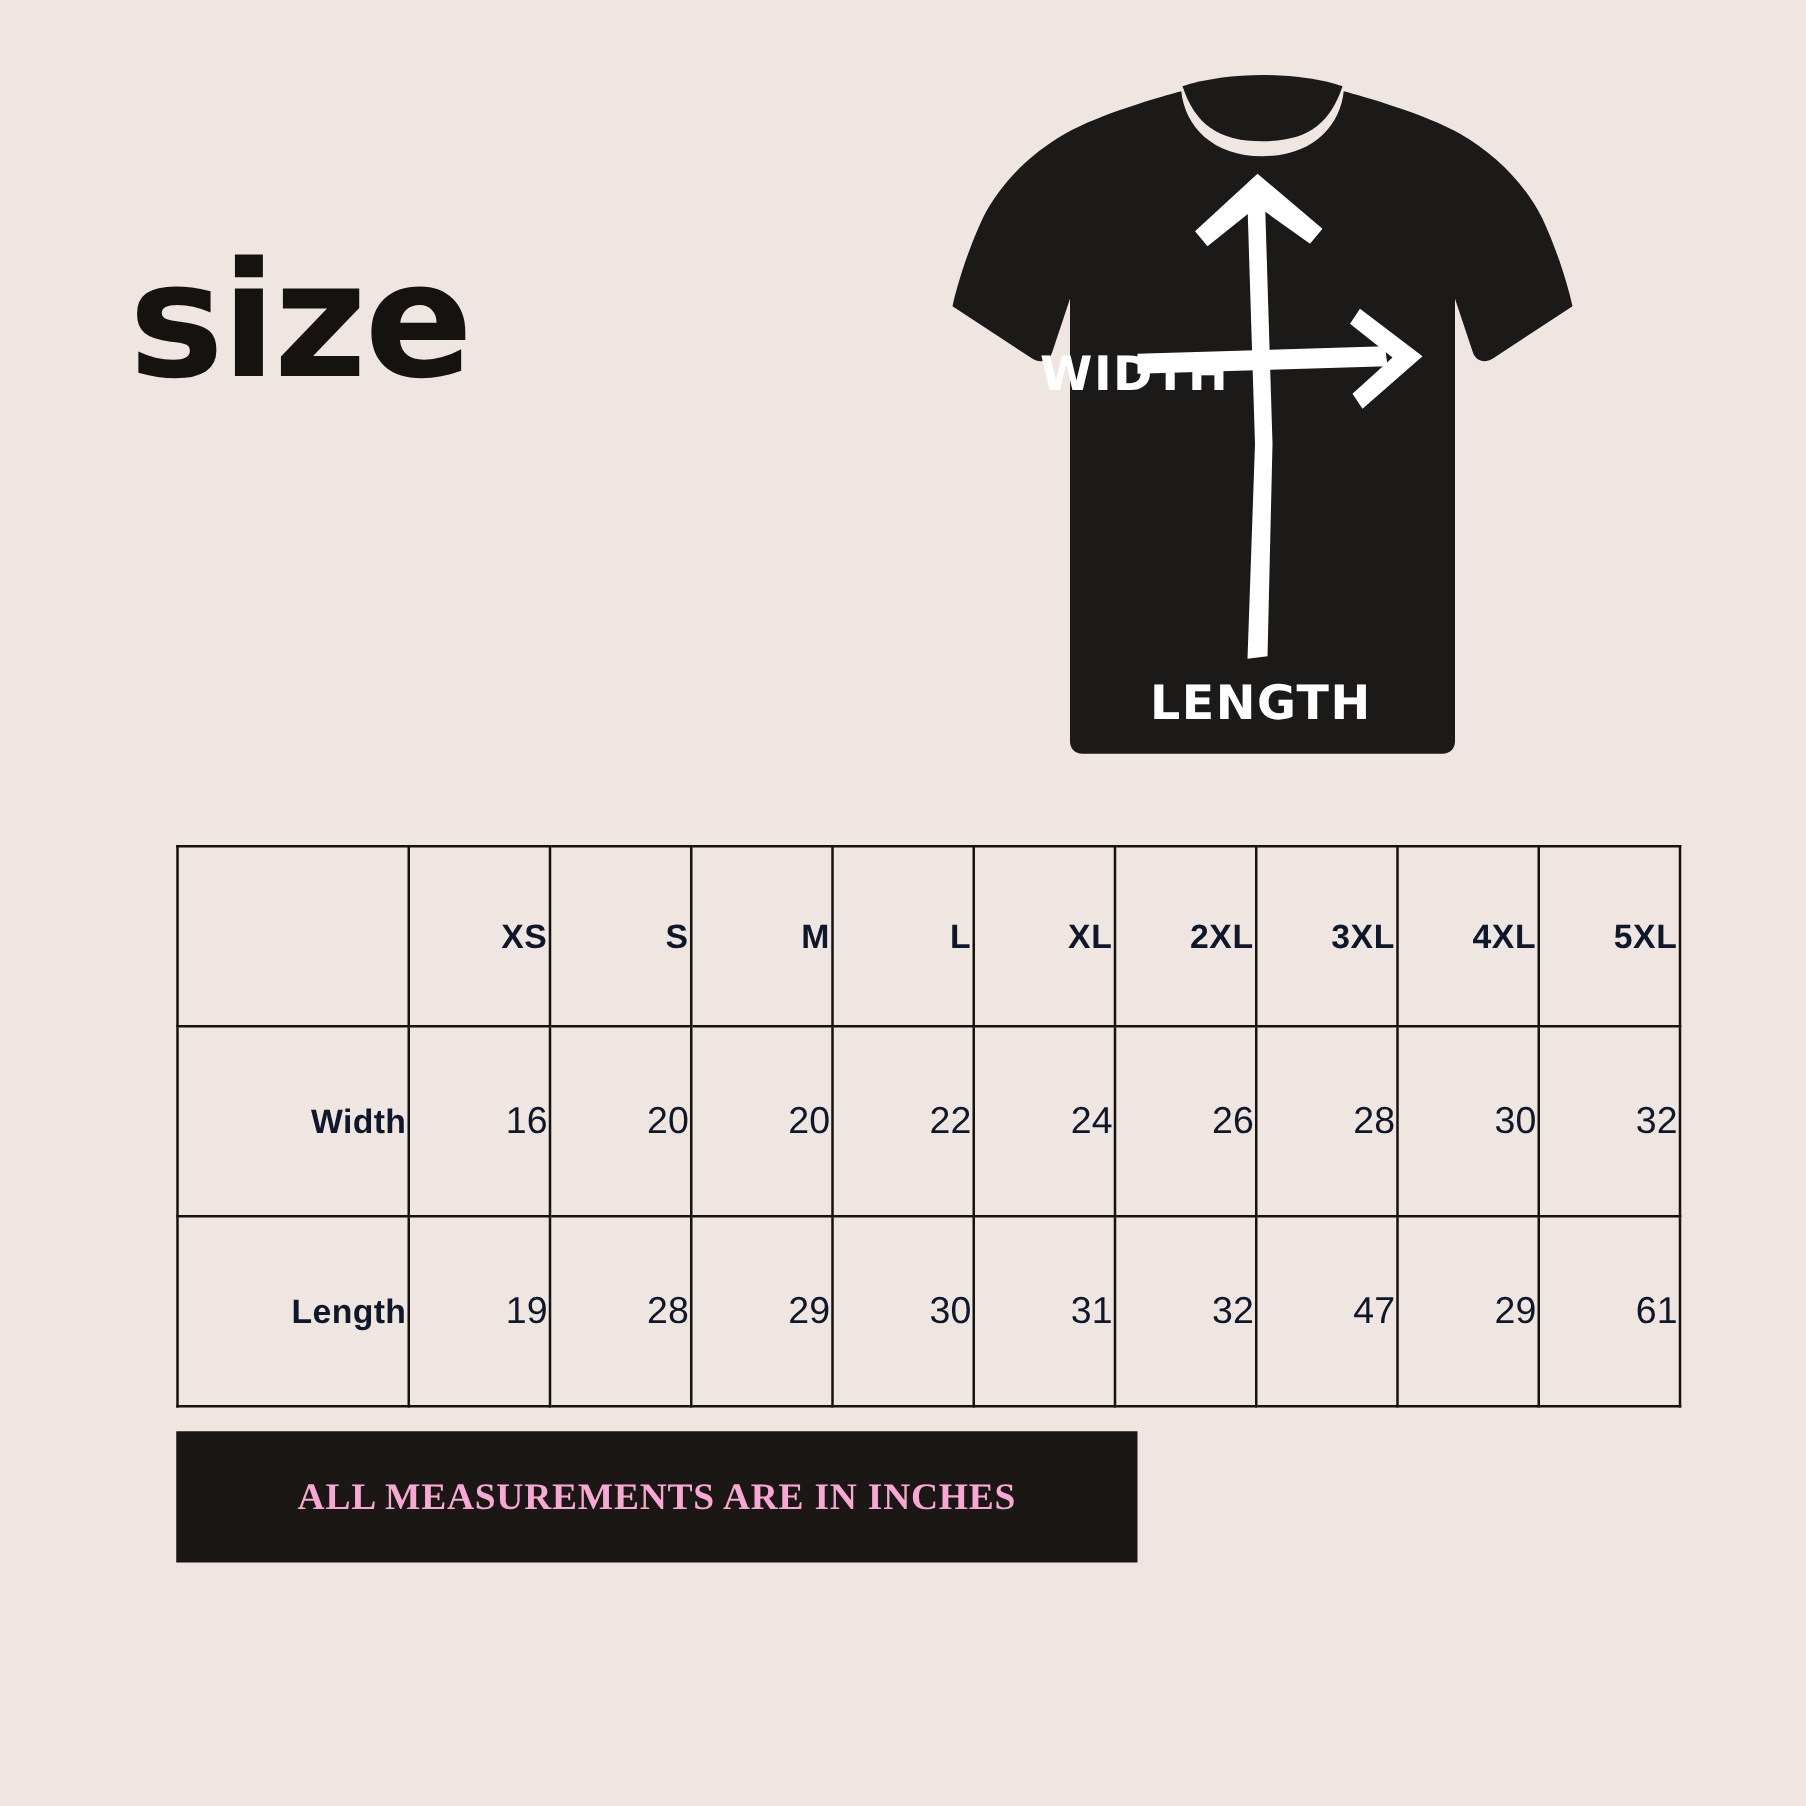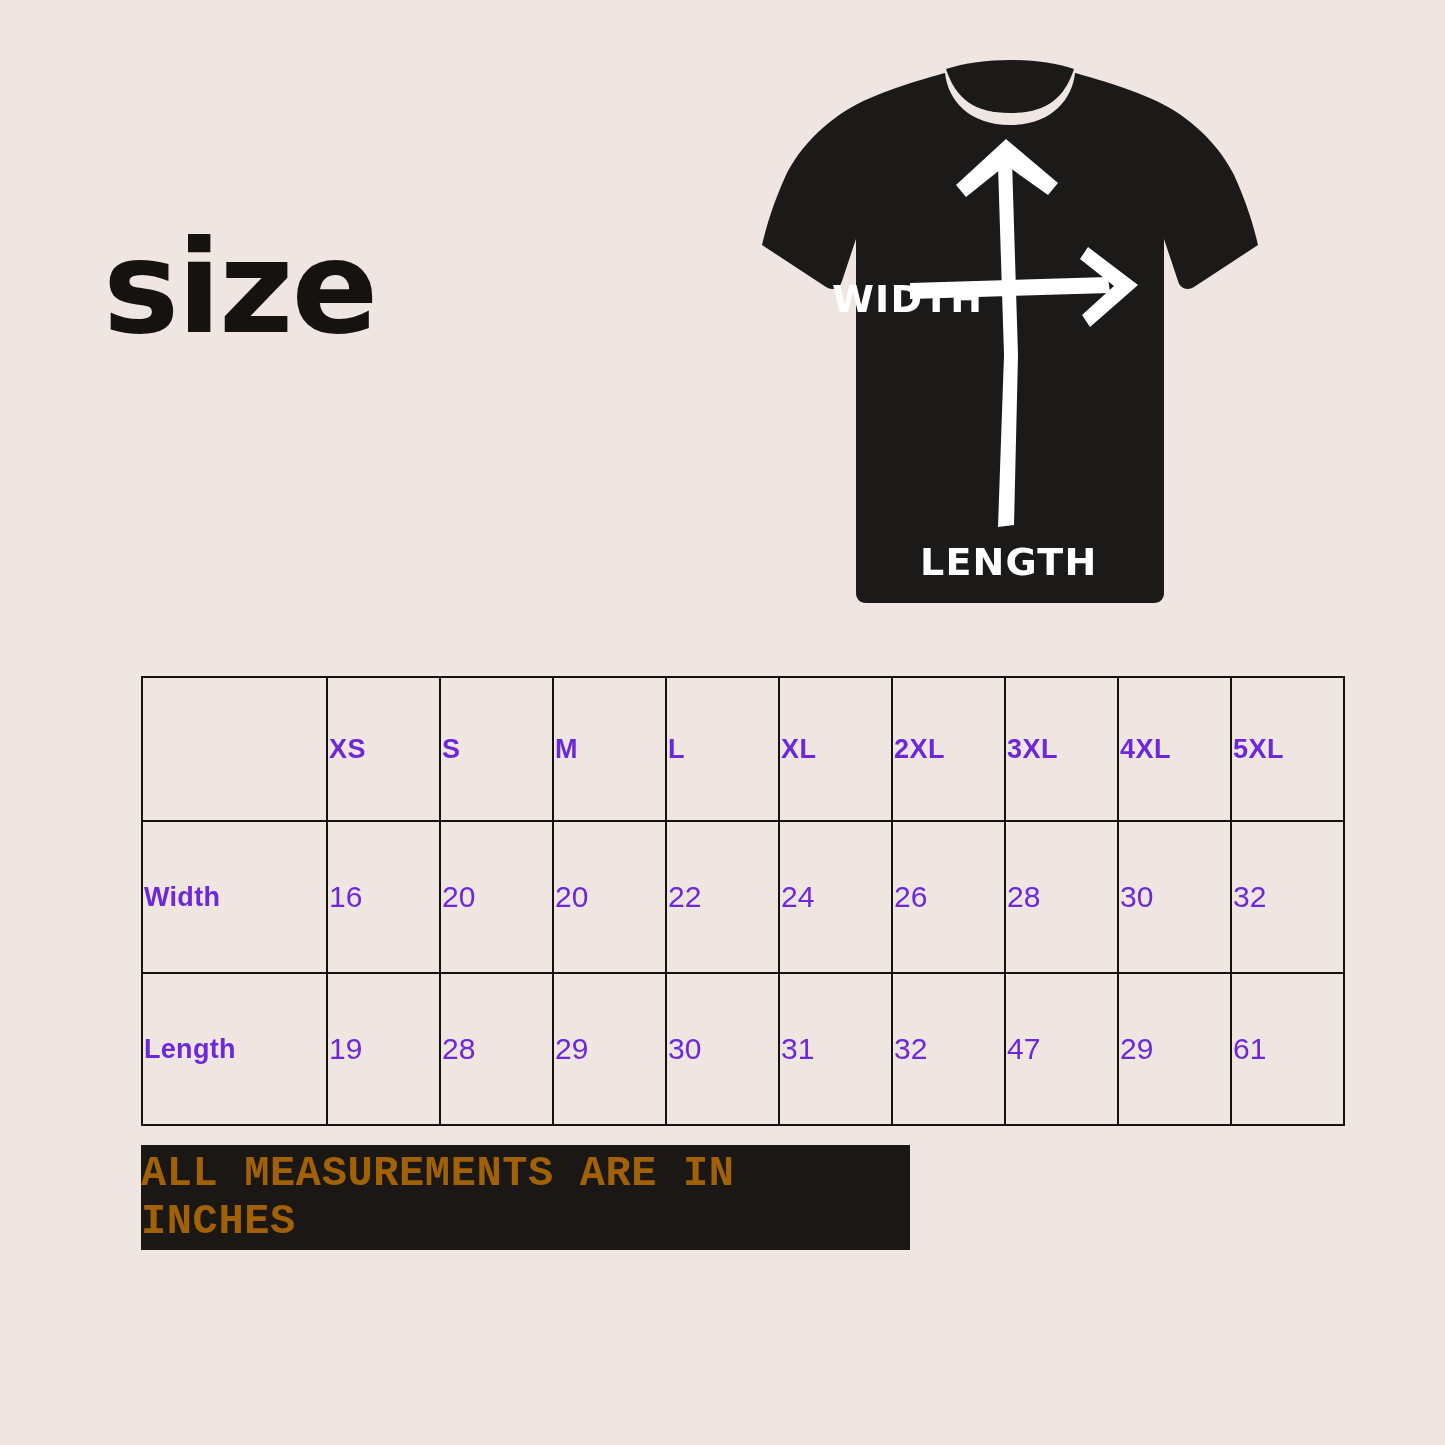--- a/index.html
+++ b/index.html
@@ -12,21 +12,21 @@
     background: #efe5e1;
     font-family: "Liberation Sans", sans-serif;
     position: relative;
     overflow: hidden;
   }
 
   
   #title-block {
     position: absolute;
     left: 103px;
-    top: 216px;
+    top: 186px;
     width: 620px;
   }
   #title-block .line {
     font-family: "DejaVu Sans", sans-serif;
     font-weight: bold;
     font-size: 128px;
     line-height: 1.12;
     letter-spacing: -2px;
     color: #15120f;
   }
@@ -66,23 +66,23 @@
   #size-table {
     position: absolute;
     left: 141px;
     top: 676px;
     width: 1161px;
     border-collapse: collapse;
     table-layout: fixed;
   }
   #size-table td, #size-table th {
     border: 2px solid #15120f;
-    text-align: left;
+    text-align: right;
     vertical-align: middle;
-    color: #6d28d9;
+    color: #0f172a;
     font-family: "Liberation Sans", sans-serif;
   }
   #size-table thead th {
     height: 140px;
     font-size: 27px;
     font-weight: bold;
     letter-spacing: 0.5px;
   }
   #size-table tbody th {
     font-size: 27px;
@@ -103,24 +103,24 @@
     left: 141px;
     top: 1145px;
     width: 769px;
     height: 105px;
     background: #1b1715;
     display: flex;
     align-items: center;
     justify-content: center;
   }
   #footer-banner span {
-    color: #a16207;
-    font-family: Liberation Mono, monospace;
-    font-weight: bold;
-    font-size: 42px;
+    color: #f9a8d4;
+    font-family: Liberation Serif, serif;
+    font-weight: bold;
+    font-size: 30px;
     letter-spacing: 0.6px;
   }
 </style>
 </head>
 <body>
 
 <div id="title-block">
   <div class="line">size</div>
 </div>
 

